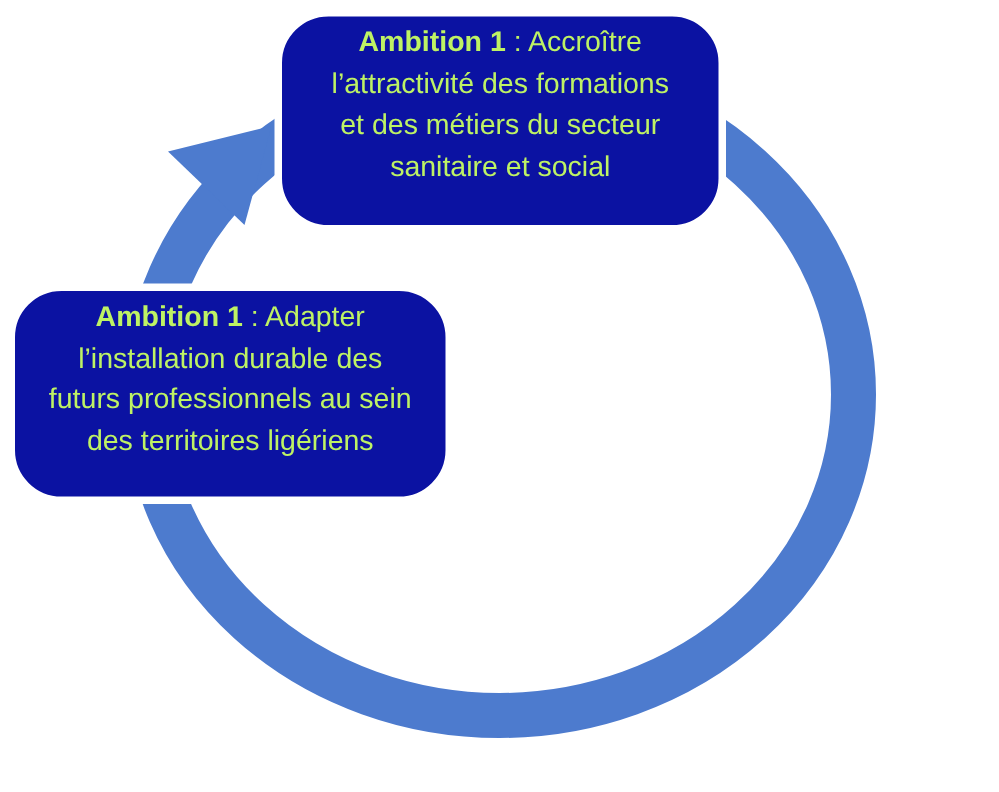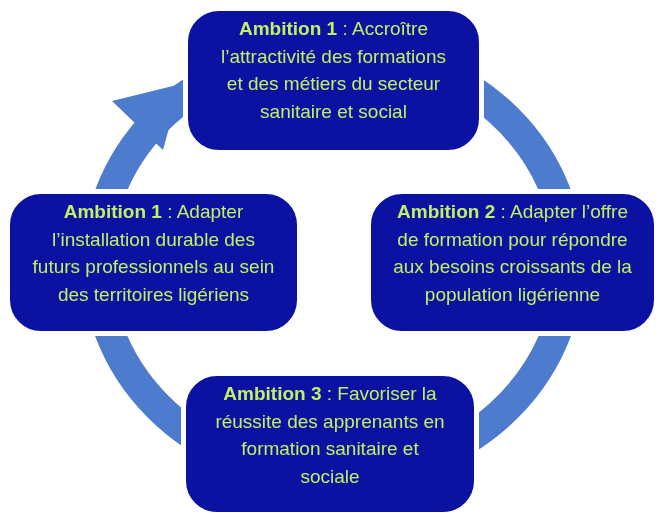--- a/index.html
+++ b/index.html
@@ -59,33 +59,21 @@
     <polygon points="181,84 163,150 112,101" fill="#4d7bce"></polygon>
   </svg>
 
   <div class="box box-top">
     <div class="box-text"><span class="box-title">Ambition 1</span><span> : Accroître
 l’attractivité des formations
 et des métiers du secteur
 sanitaire et social</span></div>
   </div>
 
-  <div class="box box-right">
-    <div class="box-text"><span class="box-title">Ambition 2</span><span> : Adapter l’offre
-de formation pour répondre
-aux besoins croissants de la
-population ligérienne</span></div>
-  </div>
 
-  <div class="box box-bottom">
-    <div class="box-text"><span class="box-title">Ambition 3</span><span> : Favoriser la
-réussite des apprenants en
-formation sanitaire et
-sociale</span></div>
-  </div>
 
   <div class="box box-left">
     <div class="box-text"><span class="box-title">Ambition 1</span><span> : Adapter
 l’installation durable des
 futurs professionnels au sein
 des territoires ligériens</span></div>
   </div>
 
 </div>
 

